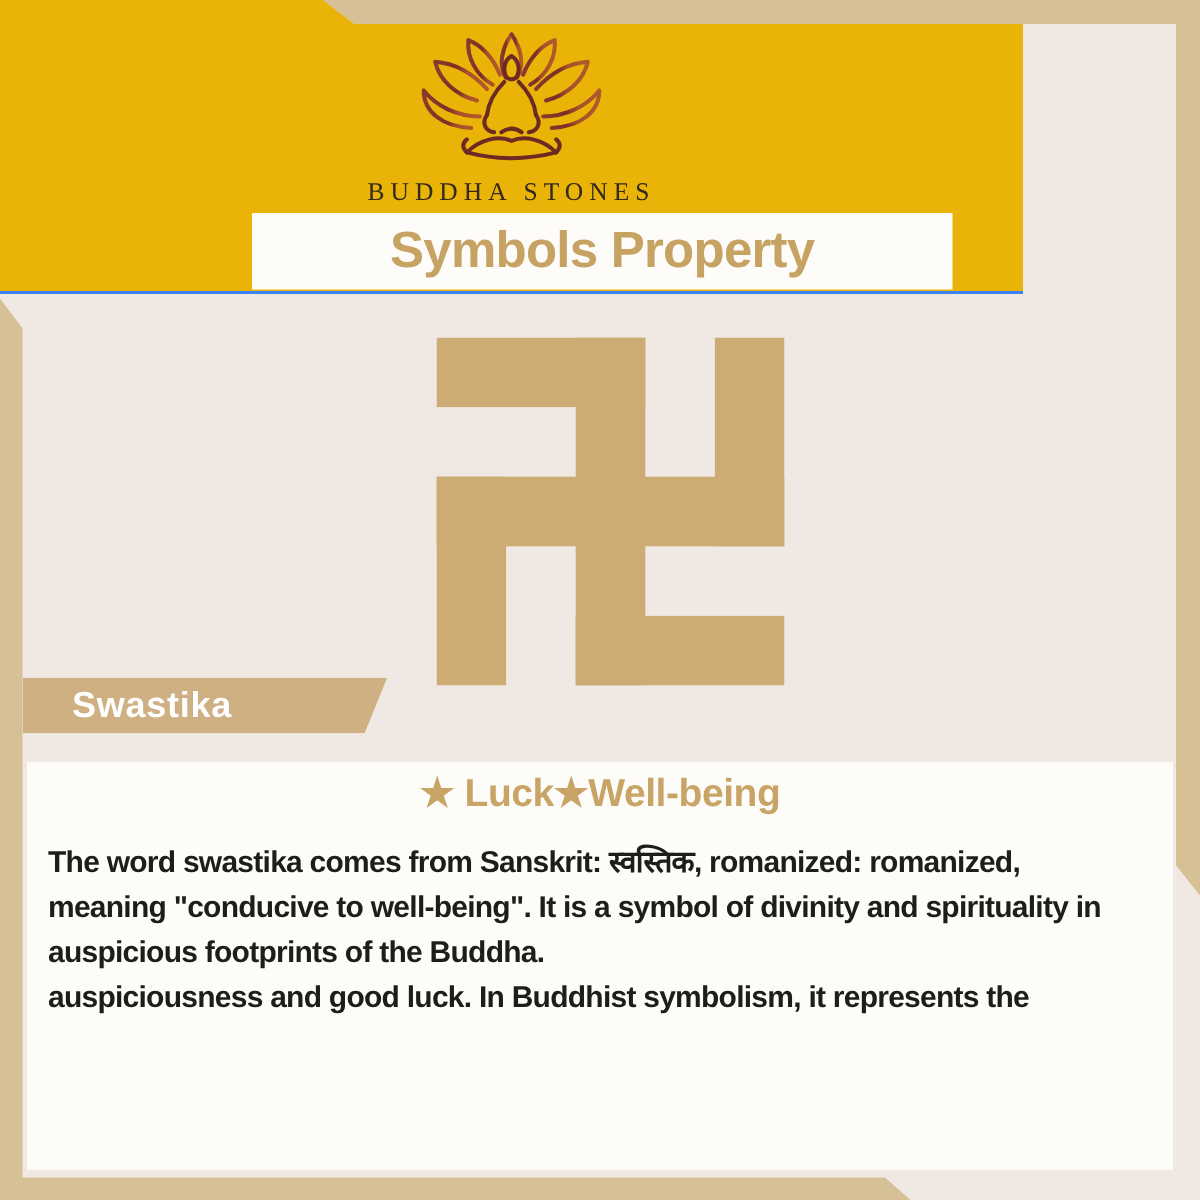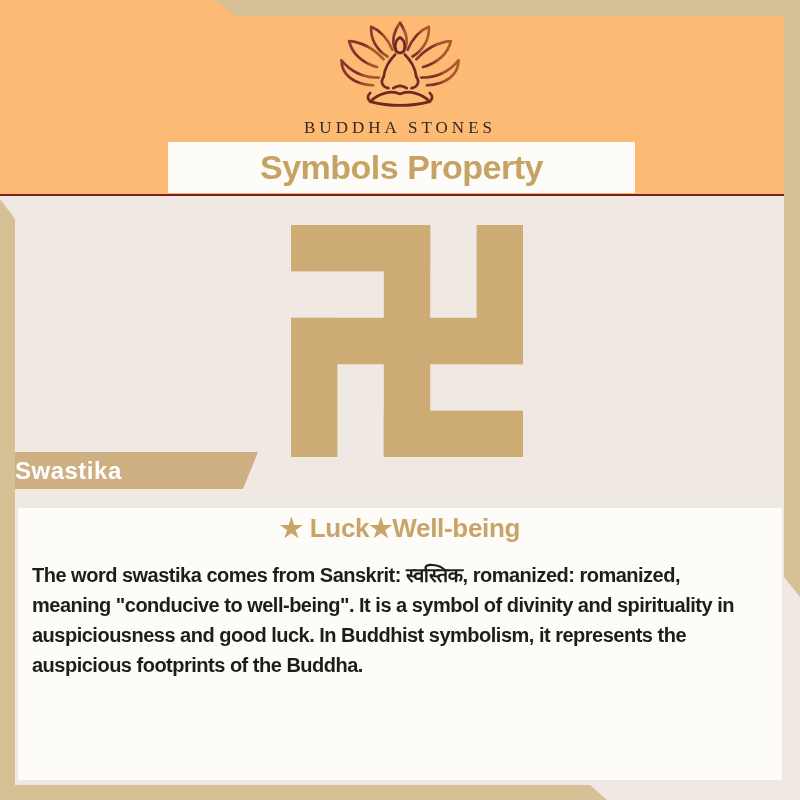--- a/index.html
+++ b/index.html
@@ -3,22 +3,22 @@
 <meta charset="utf-8">
 <style>
   html,body{margin:0;padding:0;}
   .canvas{
     position:relative;width:800px;height:800px;overflow:hidden;
     background:#f0e9e3;
     font-family:"Liberation Sans",sans-serif;
   }
   
   .header-area{
-    position:absolute;left:0;top:0;width:800px;height:194px;
-    background:#fdba74;border-bottom:2px solid #7f1d1d;
+    position:absolute;left:0;top:0;width:682px;height:194px;
+    background:#eab308;border-bottom:2px solid #3b82f6;
   }
   .logo{position:absolute;left:calc(50% - 100px);top:20px;width:200px;height:96px;}
   .brand-name{
     position:absolute;left:0;top:118px;width:100%;text-align:center;
     font-family:"Liberation Serif",serif;font-size:17px;letter-spacing:4px;
     color:#33291f;
   }
   .title-band{
     position:absolute;left:168px;top:142px;width:467px;height:51px;
     background:#fdfcf9;display:flex;align-items:center;justify-content:center;
@@ -31,21 +31,21 @@
   
   .swastika{position:absolute;left:291px;top:225px;width:232px;height:232px;color:#cdab74;}
   
   .symbol-banner{
     position:absolute;left:15px;top:452px;width:243px;height:37px;
     background:#ceb083;
     clip-path:polygon(0 0,100% 0,calc(100% - 15px) 100%,0 100%);
     display:flex;align-items:center;
   }
   .symbol-banner span{
-    color:#ffffff;font-size:24px;font-weight:700;letter-spacing:0.5px;
+    padding-left:33px;color:#ffffff;font-size:24px;font-weight:700;letter-spacing:0.5px;
   }
   
   .content-box{
     position:absolute;left:18px;top:508px;width:764px;height:272px;
     background:#fdfcf9;
   }
   .props-heading{
     position:absolute;left:0;top:5px;width:100%;text-align:center;
     font-size:26px;font-weight:700;color:#c8a467;letter-spacing:-0.3px;
   }
@@ -118,18 +118,18 @@
 
   <div class="symbol-banner">
     <span>Swastika</span>
   </div>
 
   <div class="content-box">
     <div class="props-heading">★ Luck★Well-being</div>
     <div class="description">
       <div class="line"><span>The word swastika comes from Sanskrit: </span><span class="devanagari">स्वस्तिक</span><span>, romanized: romanized,</span></div>
       <div class="line">meaning "conducive to well-being". It is a symbol of divinity and spirituality in</div>
+      <div class="line">auspicious footprints of the Buddha.</div>
       <div class="line">auspiciousness and good luck. In Buddhist symbolism, it represents the</div>
-      <div class="line">auspicious footprints of the Buddha.</div>
     </div>
   </div>
 
 </div>
 
 </body></html>

